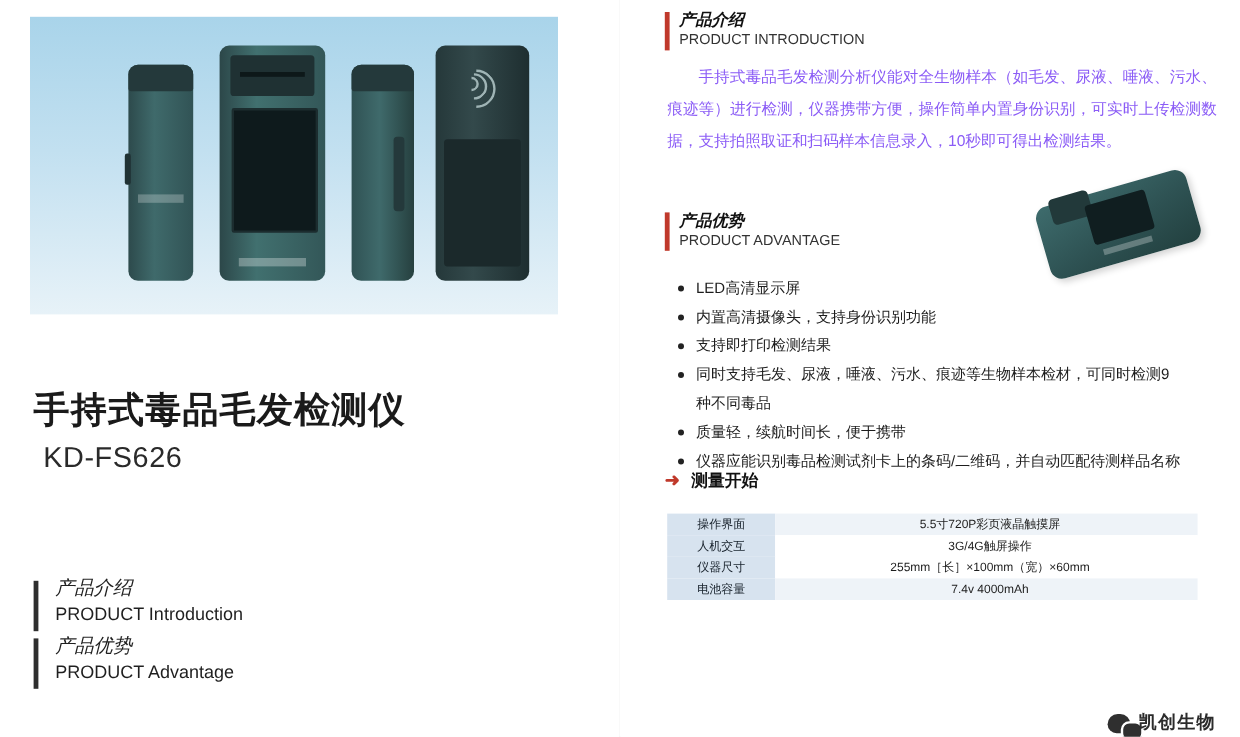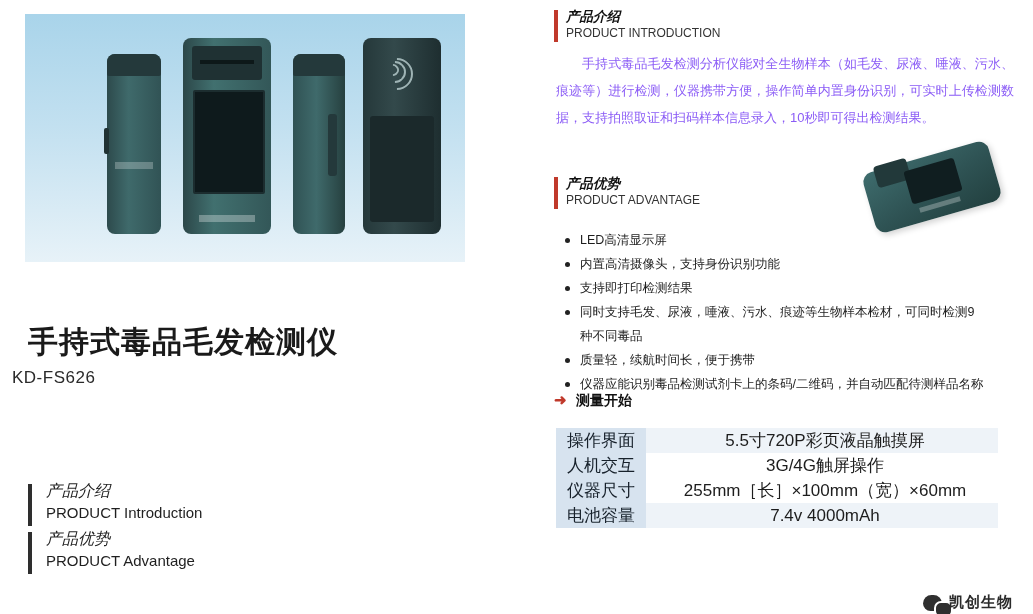--- a/index.html
+++ b/index.html
@@ -136,23 +136,23 @@
     position: absolute;
     left: 28px;
     top: 322px;
     font-size: 30px;
     font-weight: bold;
     color: #1a1a1a;
     letter-spacing: 1px;
   }
   .left-model {
     position: absolute;
-    left: 12px;
+    left: 36px;
     top: 368px;
-    font-size: 17px;
+    font-size: 24px;
     color: #2a2a2a;
     letter-spacing: 0.5px;
   }
   .nav-block {
     position: absolute;
     left: 28px;
   }
   .nav-block.n1 { top: 480px; }
   .nav-block.n2 { top: 528px; }
   .nav-bar {
@@ -303,21 +303,21 @@
     left: 0; top: -1px;
     color: #c0392b;
     font-size: 15px;
   }
   .ptable {
     position: absolute;
     left: 40px;
     top: 428px;
     width: 442px;
     border-collapse: collapse;
-    font-size: 17px;
+    font-size: 10px;
     color: #1d1d1d;
   }
   .ptable tr { height: 18px; }
   .ptable td {
     padding: 1px 6px;
     vertical-align: middle;
   }
   .ptable td.k {
     width: 78px;
     background: #d7e3ef;

